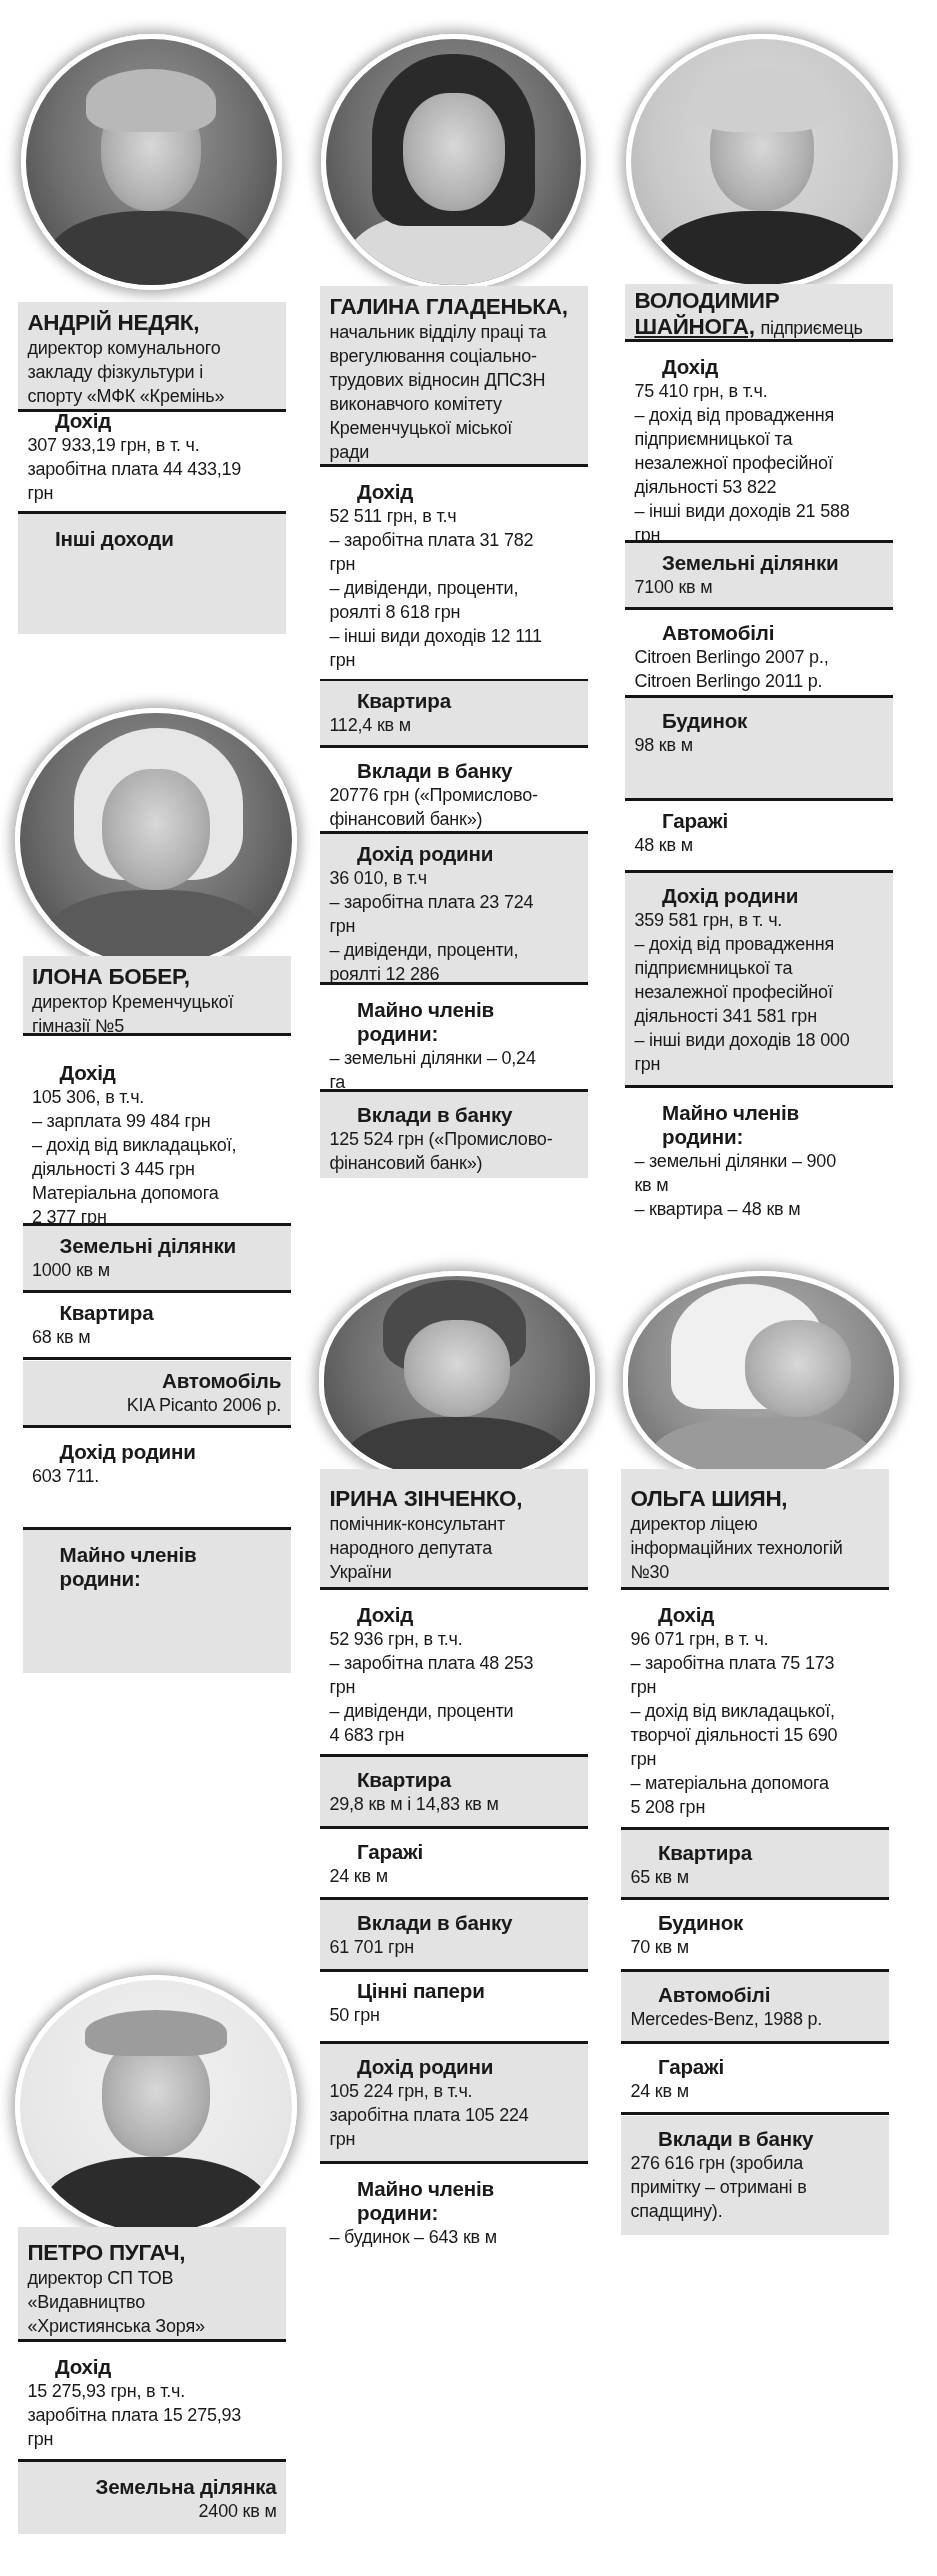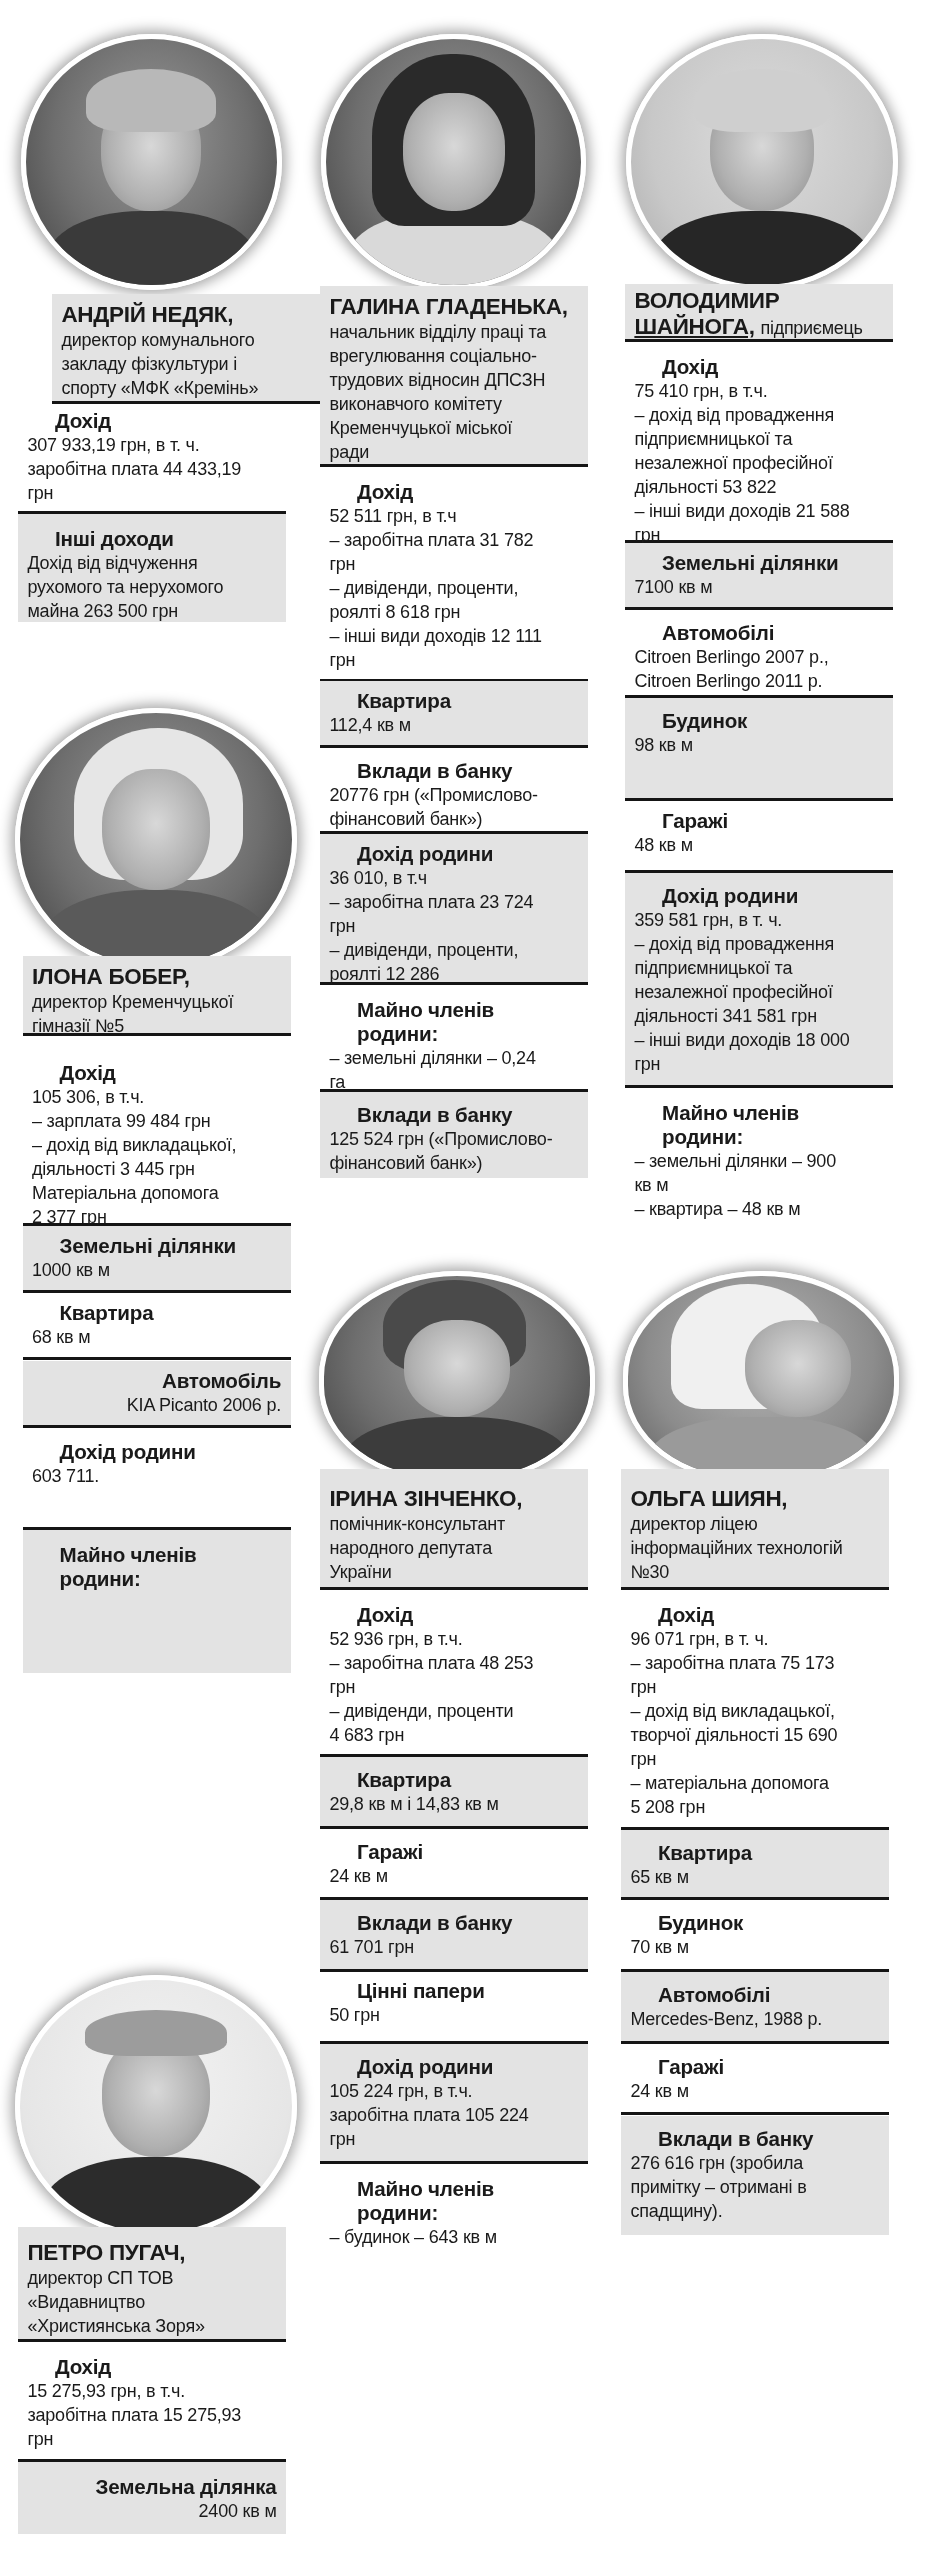--- a/index.html
+++ b/index.html
@@ -25,37 +25,34 @@
 </style>
 </head>
 <body>
 
 <div class="photo" style="left:20.6px;top:34px;width:251px;height:246px;">
   <div class="body"></div>
   <div class="face"></div>
   <div class="hair" style="background:#b8b8b8;"></div>
 </div>
 <div class="person" style="left:18px;top:286px;">
-  <div class="sec grey rule header" style="top:8px;height:110px;margin-left:34px;">
+  <div class="sec grey rule header" style="top:16px;height:110px;">
     <div class="name">АНДРІЙ НЕДЯК,</div>
     <div class="role">директор комунального
 закладу фізкультури і
 спорту «МФК «Кремінь»</div>
   </div>
   <div class="sec rule" style="top:110px;height:118px;padding-top:13px;">
     <div class="h">Дохід</div>
     <div class="t">307 933,19 грн, в т. ч.
 заробітна плата 44 433,19
 грн</div>
   </div>
-  <div class="sec grey" style="top:228px;height:108px;padding-top:13px;">
+  <div class="sec grey" style="top:228px;height:120px;padding-top:13px;">
     <div class="h">Інші доходи</div>
-    <div class="t">Дохід від відчуження
-рухомого та нерухомого
-майна 263 500 грн</div>
   </div>
 </div>
 
 <div class="photo" style="left:321px;top:34px;width:255px;height:246px;">
   <div class="body" style="background:#d9d9d9;"></div>
   <div class="hair" style="background:#2a2a2a;left:18%;top:6%;width:64%;height:70%;border-radius:48% 48% 20% 20%;"></div>
   <div class="face"></div>
 </div>
 <div class="person" style="left:320px;top:286px;">
   <div class="sec grey rule header" style="top:0;height:181px;">

